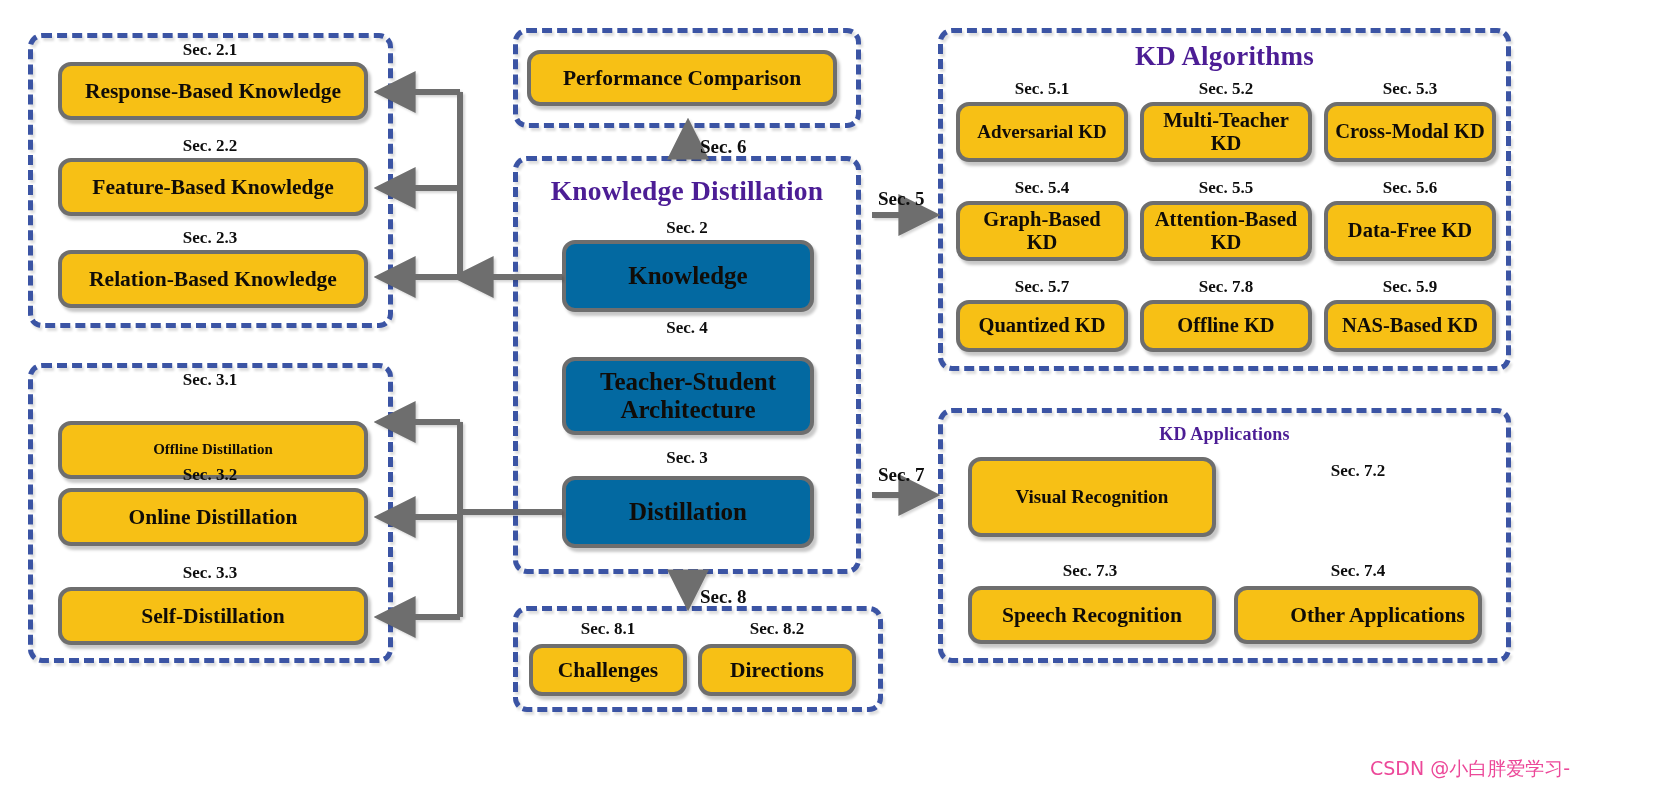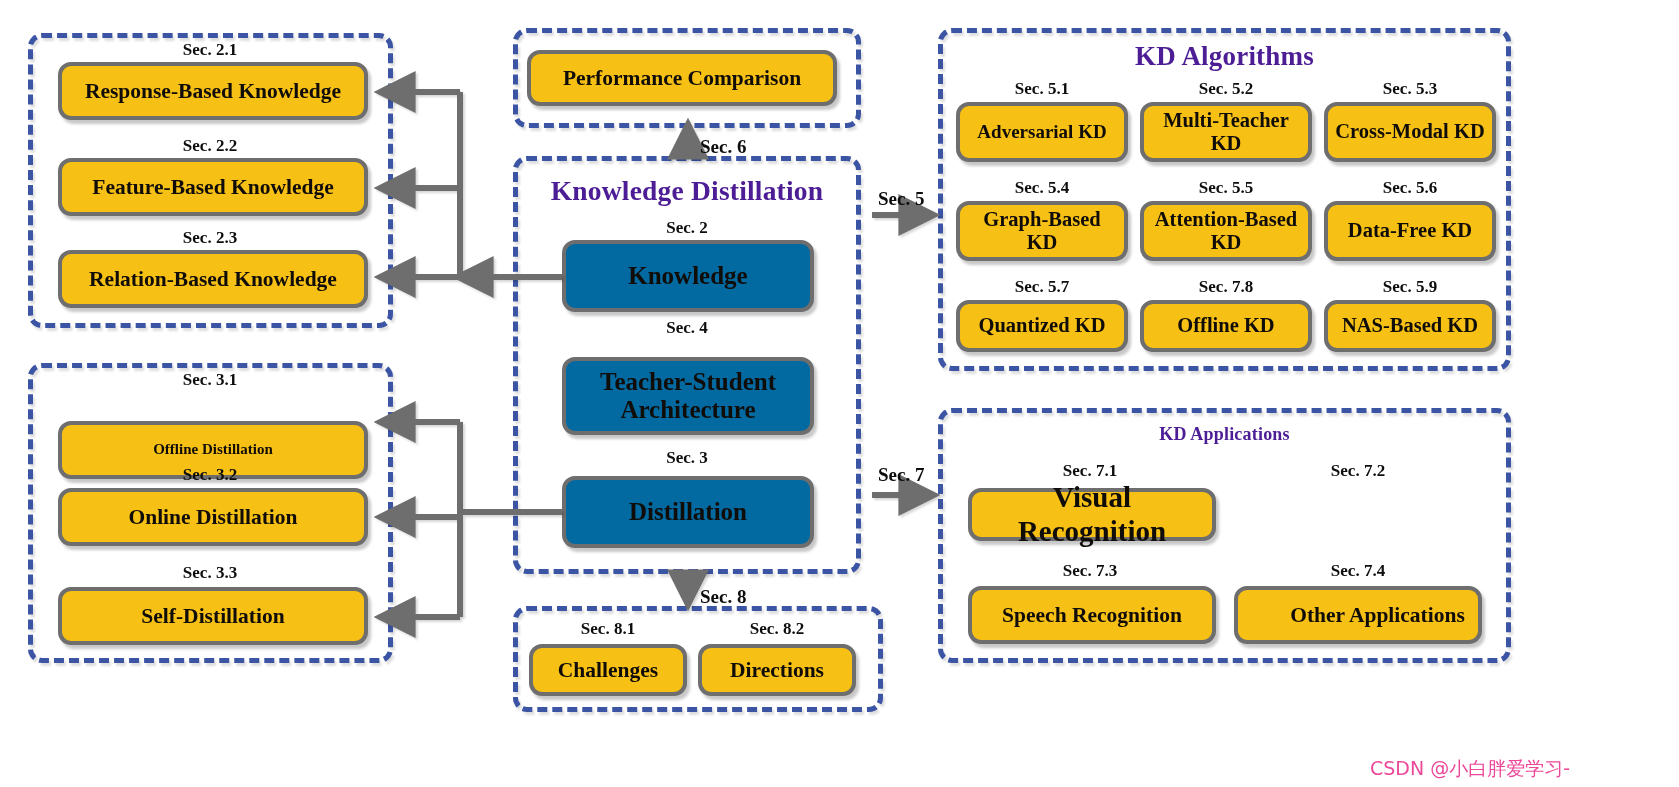--- a/index.html
+++ b/index.html
@@ -198,21 +198,21 @@
 
   <div class="sec" style="left:1350px; top:277px; width:120px;">Sec. 5.9</div>
   <div class="node yellow" style="left:1324px; top:300px; width:172px; height:52px; font-size:20.5px;">
     <span>NAS-Based KD</span>
   </div>
 
   <div class="panel" style="left:938px; top:408px; width:573px; height:255px;"></div>
   <div class="panel-title" style="left:938px; top:424px; width:573px; font-size:18px;">KD Applications</div>
 
   <div class="sec" style="left:1030px; top:461px; width:120px;">Sec. 7.1</div>
-  <div class="node yellow" style="left:968px; top:488px; width:248px; height:53px; font-size:29px;">
+  <div class="node yellow" style="left:968px; top:457px; width:248px; height:80px; font-size:19px;">
     <span>Visual Recognition</span>
   </div>
 
   <div class="sec" style="left:1298px; top:461px; width:120px;">Sec. 7.2</div>
 
   <div class="sec" style="left:1030px; top:561px; width:120px;">Sec. 7.3</div>
   <div class="node yellow" style="left:968px; top:586px; width:248px; height:58px; font-size:21.5px;">
     <span>Speech Recognition</span>
   </div>
 

